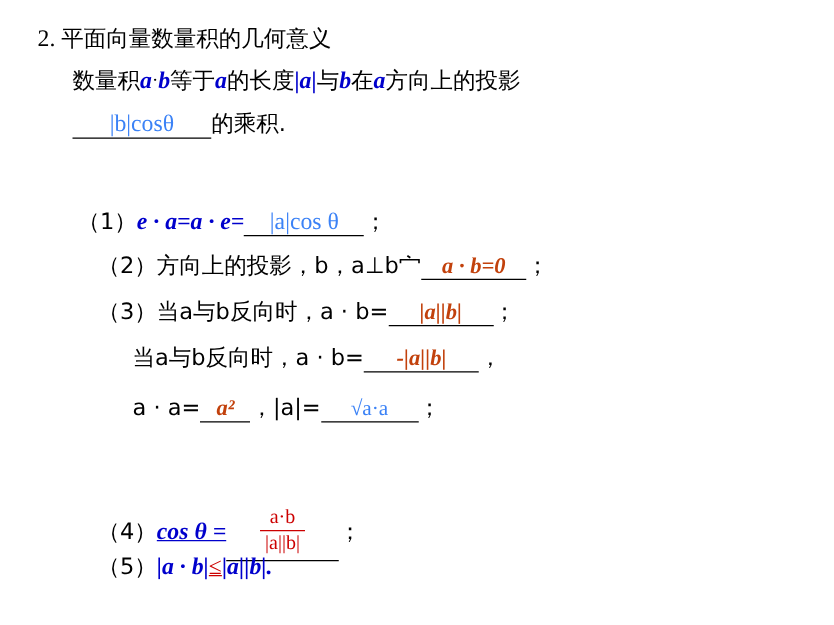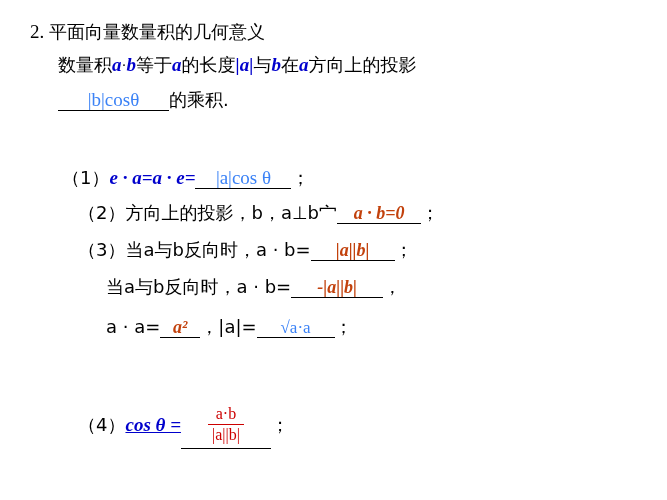--- a/index.html
+++ b/index.html
@@ -119,14 +119,17 @@
   </div>
 
   <div class="line" style="left:106px; top:317px;">
     <span class="cn">a · a=</span><span class="ulk" style="min-width:34px; text-align:center;"><span class="redb" style="font-size:18px;">a²</span></span><span class="cn">，|a|=</span><span class="ulk" style="min-width:72px; text-align:center;"><span class="red" style="font-size:17px;">√a·a</span></span><span class="cn">；</span>
   </div>
 
   <div class="line" style="left:78px; top:373px;">
     <span class="cn">（4）</span><span class="vec" style="font-size:19px;text-decoration:underline;">cos θ =</span><span class="ulk" style="min-width:84px; text-align:center; vertical-align:baseline;margin-top:34px;"><span class="frac"><span class="top">a·b</span><span class="bot">|a||b|</span></span></span><span class="cn">；</span>
   </div>
 
+  <div class="line" style="left:78px; top:444px;">
+    <span class="cn">（5）</span><span class="vec" style="font-size:19px;">|a · b|</span><span class="leq">≤</span><span class="vec" style="font-size:19px;">|a||b|.</span>
+  </div>
 
 </div>
 
 </body></html>

